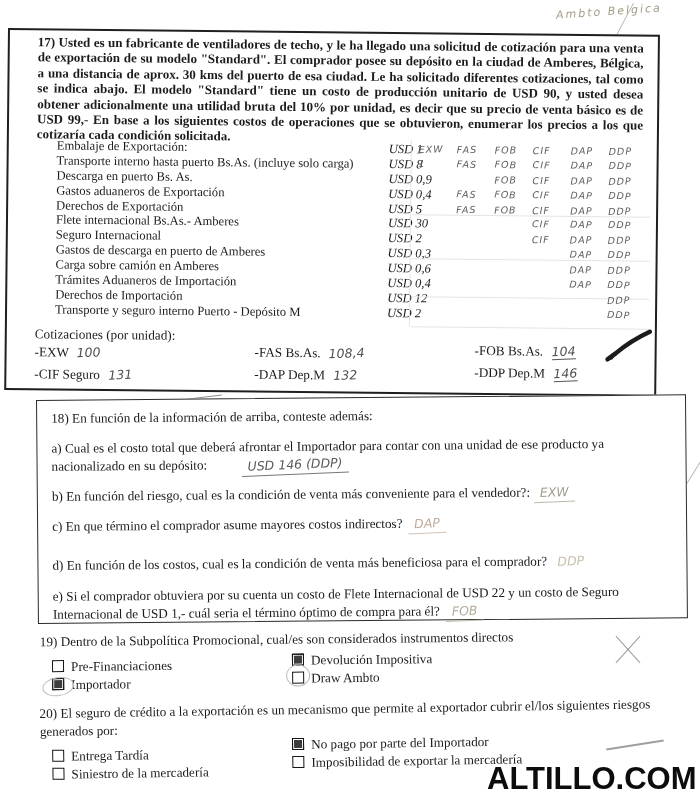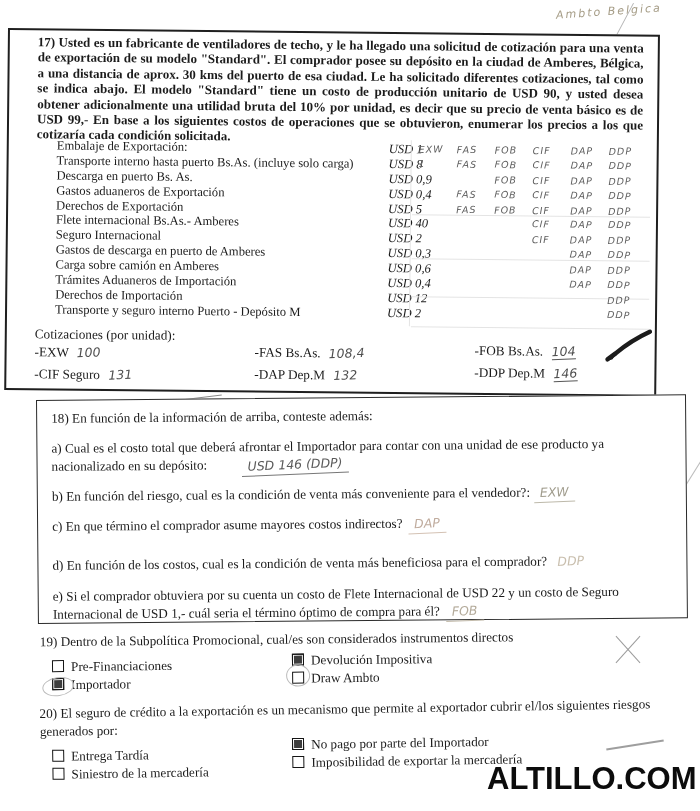--- a/index.html
+++ b/index.html
@@ -113,21 +113,21 @@
       <div class="cost-row"><span>Derechos de Importación</span></div>
       <div class="cost-row"><span>Transporte y seguro interno Puerto - Depósito M</span></div>
     </div>
 
     <div class="vals">
       <div class="val-row">USD 1</div>
       <div class="val-row">USD 8</div>
       <div class="val-row">USD 0,9</div>
       <div class="val-row">USD 0,4</div>
       <div class="val-row">USD 5</div>
-      <div class="val-row">USD 40</div>
+      <div class="val-row">USD 30</div>
       <div class="val-row">USD 2</div>
       <div class="val-row">USD 0,3</div>
       <div class="val-row">USD 0,6</div>
       <div class="val-row">USD 0,4</div>
       <div class="val-row">USD 12</div>
       <div class="val-row">USD 2</div>
     </div>
 
     <div class="grid-lines">
       <div class="gl-v"></div>

